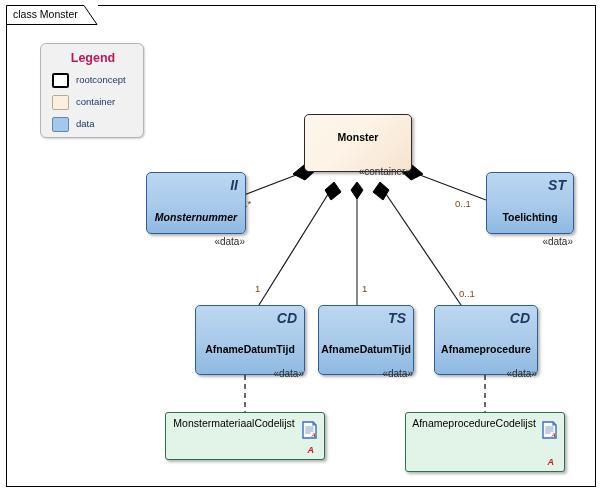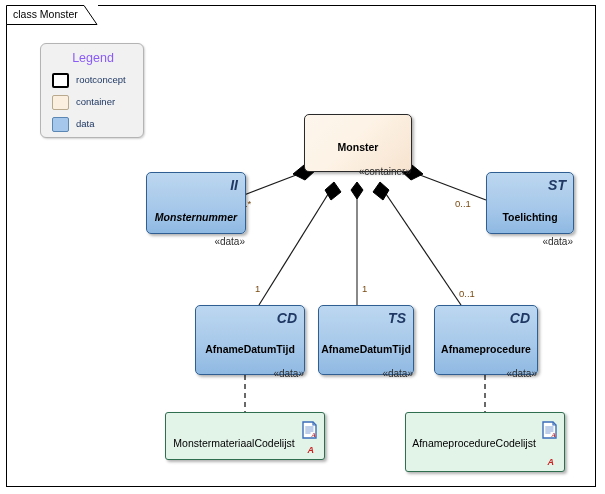--- a/index.html
+++ b/index.html
@@ -73,22 +73,22 @@
     box-sizing: border-box;
     box-shadow: 1px 1px 2px rgba(0,0,0,0.18);
   }
   #legend-title {
     position: absolute;
     left: 0;
     top: 7px;
     width: 104px;
     text-align: center;
     font-size: 12.5px;
-    font-weight: normal;
-    color: #8b5cf6;
+    font-weight: bold;
+    color: #be185d;
   }
   .legend-row {
     position: absolute;
     left: 11px;
     height: 16px;
   }
   .legend-swatch {
     position: absolute;
     left: 0;
     top: 0;
@@ -163,21 +163,21 @@
     border: 1.3px solid #2f5f92;
   }
   .node-codelist {
     background: #e2f3e8;
     border: 1.3px solid #2f6f4f;
     border-radius: 3px;
   }
   .node-codelist .cl-name {
     position: absolute;
     left: 0;
-    top: 24px;
+    top: 4px;
     width: 100%;
     text-align: center;
     padding-right: 22px;
     box-sizing: border-box;
     font-size: 10.5px;
     color: #000000;
     white-space: nowrap;
   }
   .node-codelist .doc-icon {
     position: absolute;
@@ -270,21 +270,21 @@
       <span class="legend-label">container</span>
     </div>
     <div class="legend-row" style="top:73px;">
       <span class="legend-swatch sw-data"></span>
       <span class="legend-label">data</span>
     </div>
   </div>
 
   <div class="node node-container" style="left:304px; top:114px; width:108px; height:58px;">
     <div class="stereo" style="top:11px;">«container»</div>
-    <div class="nodename" style="top:26px;">Monster</div>
+    <div class="nodename" style="top:16px;">Monster</div>
   </div>
 
   <div class="node node-data" style="left:146px; top:172px; width:100px; height:62px;">
     <div class="corner-mark">II</div>
     <div class="stereo" style="top:23px;">«data»</div>
     <div class="nodename" style="top:38px;font-style:italic;">Monsternummer</div>
   </div>
 
   <div class="node node-data" style="left:486px; top:172px; width:88px; height:62px;padding-left:26px;">
     <div class="corner-mark">ST</div>

